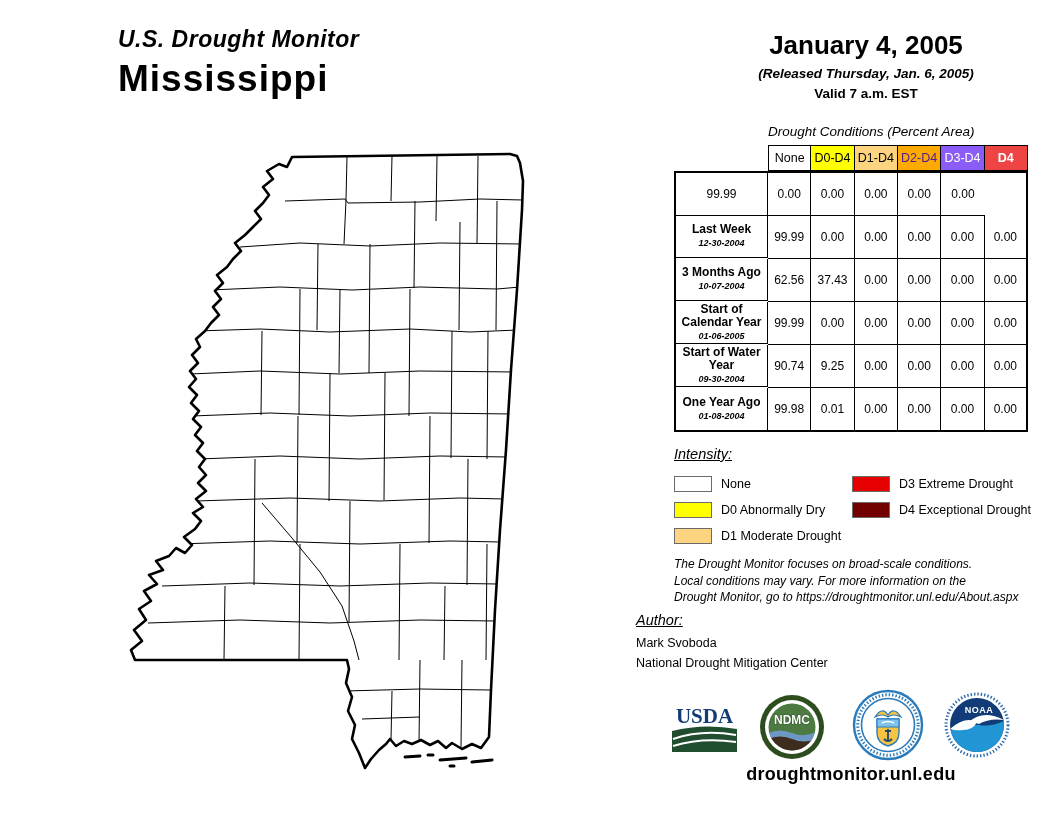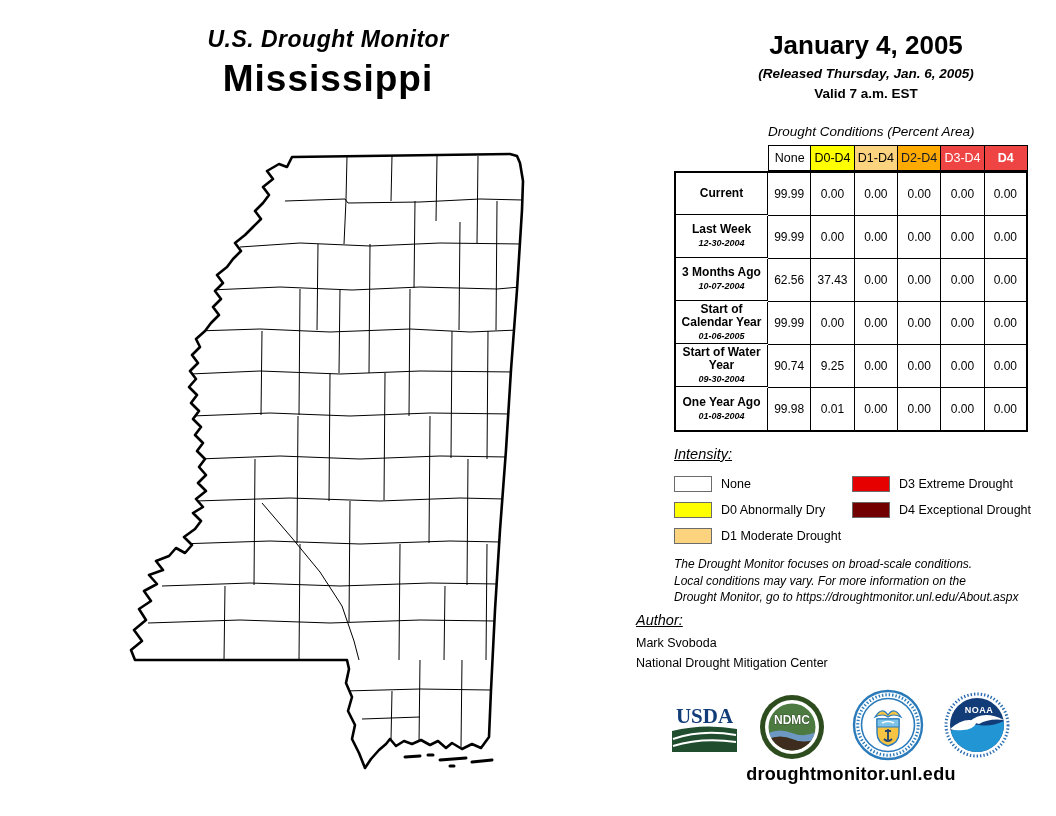--- a/index.html
+++ b/index.html
@@ -3,21 +3,21 @@
 <meta charset="utf-8">
 <style>
   html,body{margin:0;padding:0;}
   body{
     width:1056px;height:816px;position:relative;background:#fff;
     font-family:"Liberation Sans",sans-serif;color:#000;overflow:hidden;
   }
   .abs{position:absolute;}
 
   
-  .title-block{left:118px;top:26px;width:420px;text-align:center;}
+  .title-block{left:118px;top:26px;width:420px;text-align:left;}
   .us-title{font-size:23px;font-weight:bold;font-style:italic;letter-spacing:.5px;}
   .state-title{font-size:37px;font-weight:bold;margin-top:5px;letter-spacing:1px;}
 
   .date-block{left:700px;top:30px;width:332px;text-align:center;}
   .date-main{font-size:26px;font-weight:bold;}
   .date-released{font-size:13.5px;font-weight:bold;font-style:italic;margin-top:5px;}
   .date-valid{font-size:13.5px;font-weight:bold;margin-top:5px;}
 
   
   .map-wrap{left:120px;top:145px;width:410px;height:635px;}
@@ -140,30 +140,26 @@
 </div>
 
 <div class="abs table-caption">Drought Conditions (Percent Area)</div>
 
 <div class="abs dm-table">
   <div class="thead">
     <div class="th empty"></div>
     <div class="th" style="background-color: rgb(255, 255, 255); color: rgb(0, 0, 0);">None</div>
     <div class="th" style="background-color: rgb(255, 255, 0); color: rgb(0, 0, 0);">D0-D4</div>
     <div class="th" style="background-color: rgb(252, 211, 127); color: rgb(0, 0, 0);">D1-D4</div>
-    <div class="th" style="background-color: rgb(255, 170, 0); color: #0f172a;">D2-D4</div>
-    <div class="th" style="background-color: #ef4444; color: rgb(255, 255, 255);">D3-D4</div>
+    <div class="th" style="background-color: rgb(255, 170, 0); color: #4c1d95;">D2-D4</div>
+    <div class="th" style="background-color: #8b5cf6; color: rgb(255, 255, 255);">D3-D4</div>
     <div class="th" style="background-color: #ef4444; color: rgb(255, 255, 255); font-weight: bold;">D4</div>
   </div>
   <div class="tbody">
     <div class="tr">
-      <div class="td lbl">
-          <span>Current</span>
-          <span class="row-date"></span>
-        </div>
       <div class="td num">99.99</div>
       <div class="td num">0.00</div>
       <div class="td num">0.00</div>
       <div class="td num">0.00</div>
       <div class="td num">0.00</div>
       <div class="td num">0.00</div>
     </div>
     <div class="tr">
       <div class="td lbl">
           <span>Last Week</span>

